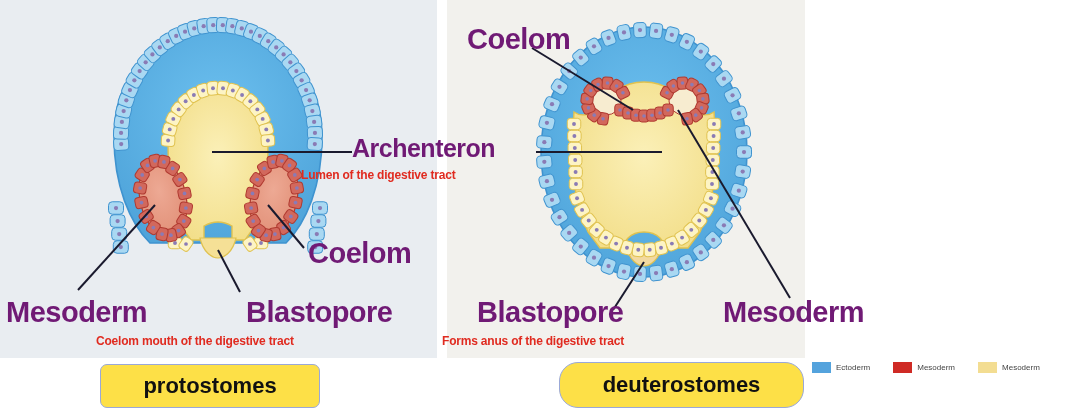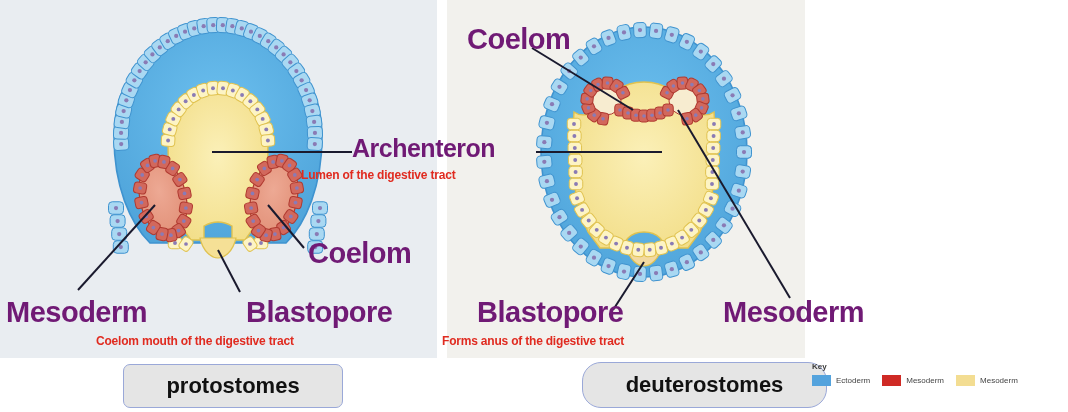--- a/index.html
+++ b/index.html
@@ -10,27 +10,27 @@
   #panel-left{left:0;width:437px;height:358px;background:#e9edf1;}
   #panel-right{left:447px;width:358px;height:358px;background:#f2f1ed;}
 
   .label-black{position:absolute;color:#701a75;font-weight:bold;
      font-family:"Liberation Sans", sans-serif;white-space:nowrap;
      letter-spacing:-0.5px;}
   .label-red{position:absolute;color:#e02b20;font-weight:bold;
      font-family:"Liberation Sans", sans-serif;white-space:nowrap;
      font-size:12px;letter-spacing:-0.2px;}
 
-  .term-box{position:absolute;background:#e5e5e5;border:1px solid #9aa8d8;
+  .term-box{position:absolute;background:#fde047;border:1px solid #9aa8d8;
      border-radius:7px;display:flex;align-items:center;justify-content:center;
-     color:#111;font-weight:bold;font-size:22px;margin-left:23px;}
+     color:#111;font-weight:bold;font-size:22px;}
 
   #key-block{position:absolute;left:812px;top:362px;width:250px;}
   #key-title{font-size:8px;font-weight:bold;color:#3b3b3b;margin-bottom:4px;}
-  #key-row{display:flex;align-items:flex-start;gap:4px;}
+  #key-row{display:flex;align-items:flex-start;gap:15px;}
   .key-item{display:flex;align-items:center;gap:5px;margin-right:8px;}
   .key-swatch{width:19px;height:11px;display:block;}
   .key-text{font-size:8px;color:#444;}
 
   svg{position:absolute;top:0;left:0;overflow:visible;}
 </style>
 </head>
 <body>
 
 <div class="panel" id="panel-left"></div>
@@ -559,21 +559,20 @@
 <div class="label-red" style="left:442px;top:334px;">Forms anus of the digestive tract</div>
 
 <div class="term-box" style="left:100px;top:364px;width:218px;height:42px;">
   <span>protostomes</span>
 </div>
 <div class="term-box" style="left:559px;top:362px;width:243px;height:44px;border-radius:19px;">
   <span>deuterostomes</span>
 </div>
 
 <div id="key-block">
-  <div id="key-title">Key</div>
   <div id="key-row">
       <div class="key-item">
         <span class="key-swatch" style="background: rgb(84, 163, 221);"></span>
         <span class="key-text">Ectoderm</span>
       </div>
       <div class="key-item">
         <span class="key-swatch" style="background: rgb(207, 42, 37);"></span>
         <span class="key-text">Mesoderm</span>
       </div>
       <div class="key-item">

